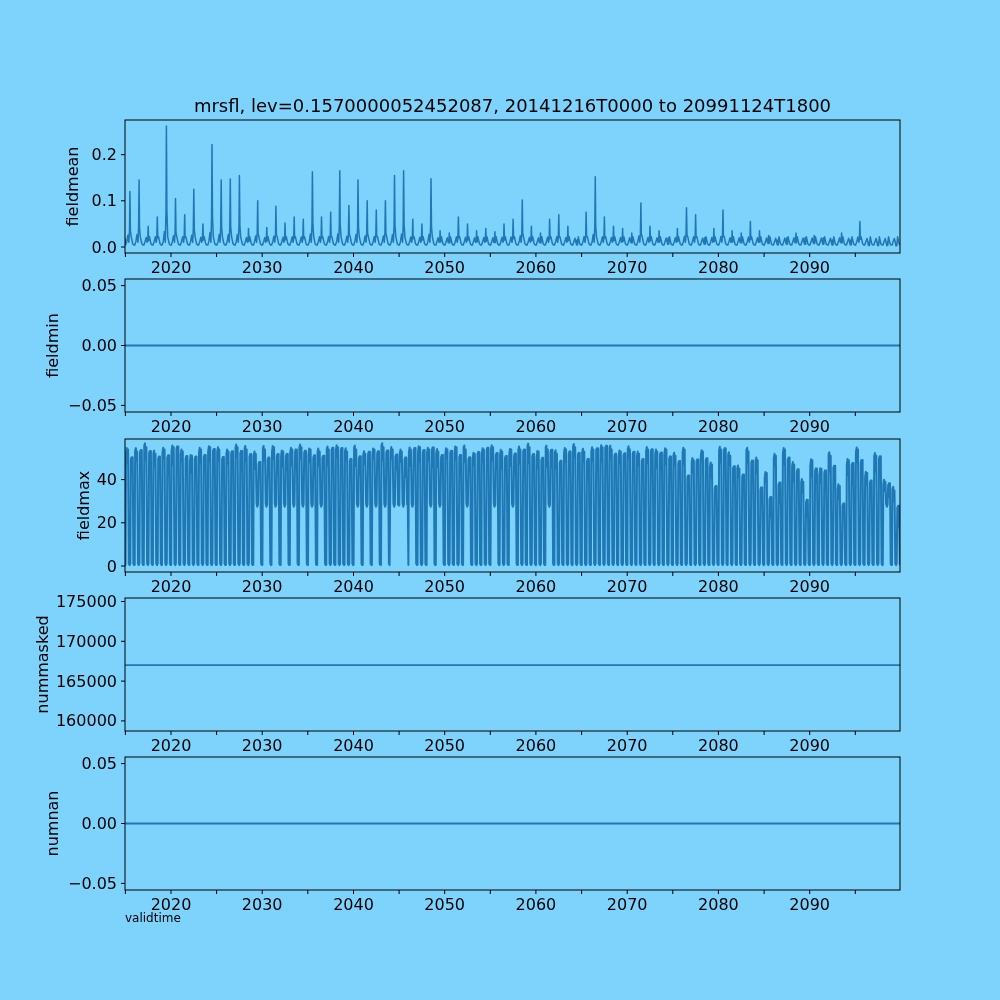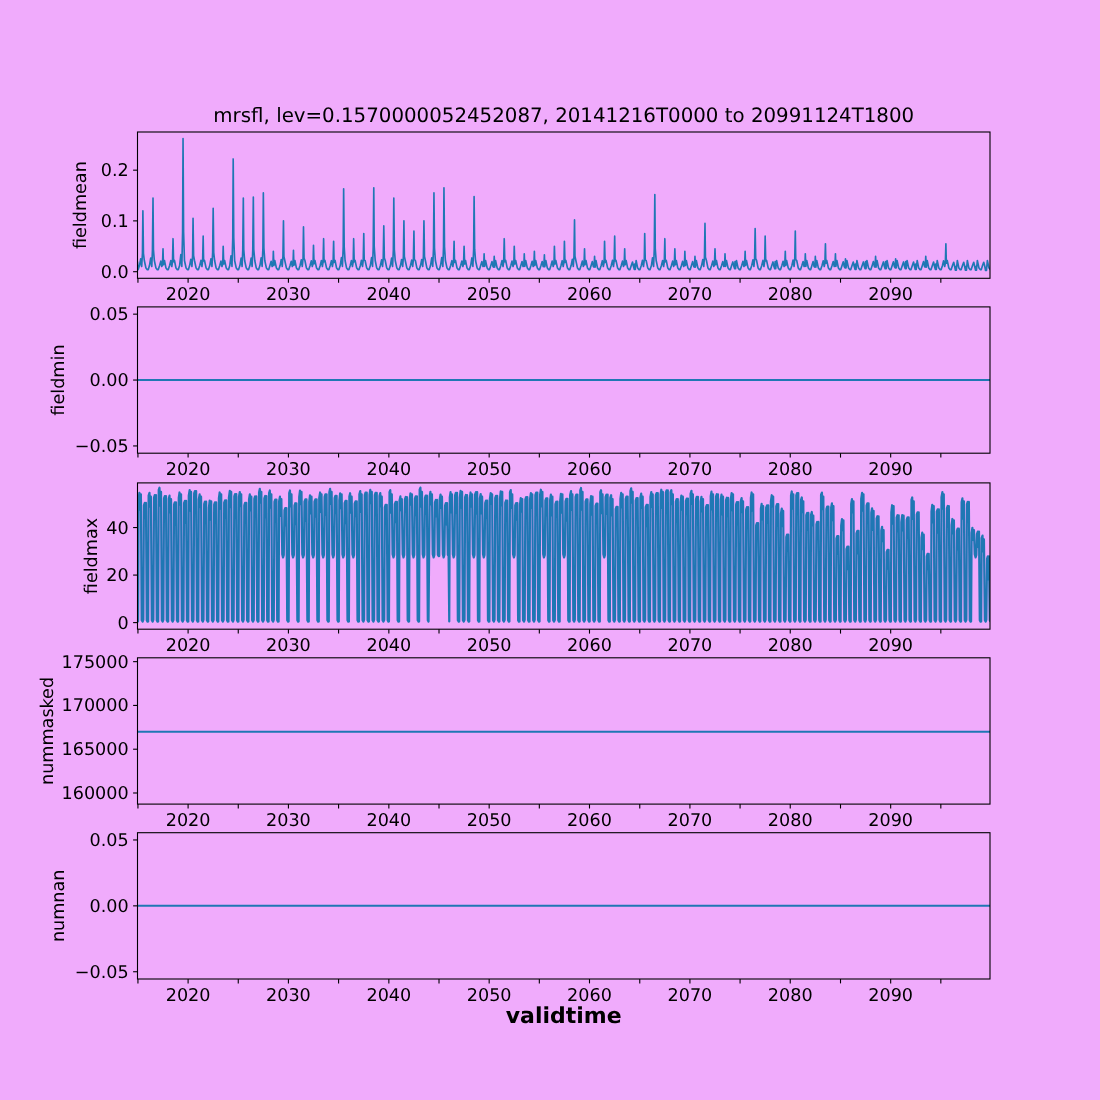--- a/index.html
+++ b/index.html
@@ -1,29 +1,29 @@
 <!DOCTYPE html>
 <html><head>
 <meta charset="utf-8">
 <style>
   html,body{margin:0;padding:0;background:#ffffff;}
   #figure{
-    position:relative;width:1000px;height:1000px;background:#f0abfc;
+    position:relative;width:1000px;height:1000px;background:#7dd3fc;
     font-family:"DejaVu Sans",sans-serif;overflow:hidden;
   }
   .fig-title{
     position:absolute;left:125px;width:775px;top:95px;
     text-align:center;font-size:18px;color:#000;white-space:nowrap;
   }
   .panel{position:absolute;left:125px;width:775px;height:133px;}
   .panel svg{overflow:visible;display:block;}
   .panel text{font-family:"DejaVu Sans",sans-serif;font-size:16px;fill:#000;}
   .xlabel{
     position:absolute;left:125px;width:775px;top:911px;
-    text-align:center;font-size:20px;color:#000;font-weight:bold;
+    text-align:left;font-size:12px;color:#000;
   }
 </style>
 </head>
 <body>
 
 <div id="figure">
   <div class="fig-title">mrsfl, lev=0.1570000052452087, 20141216T0000 to 20991124T1800</div>
   <div class="panel" style="top: 120px;">
       <svg width="775" height="133">
         <defs>

